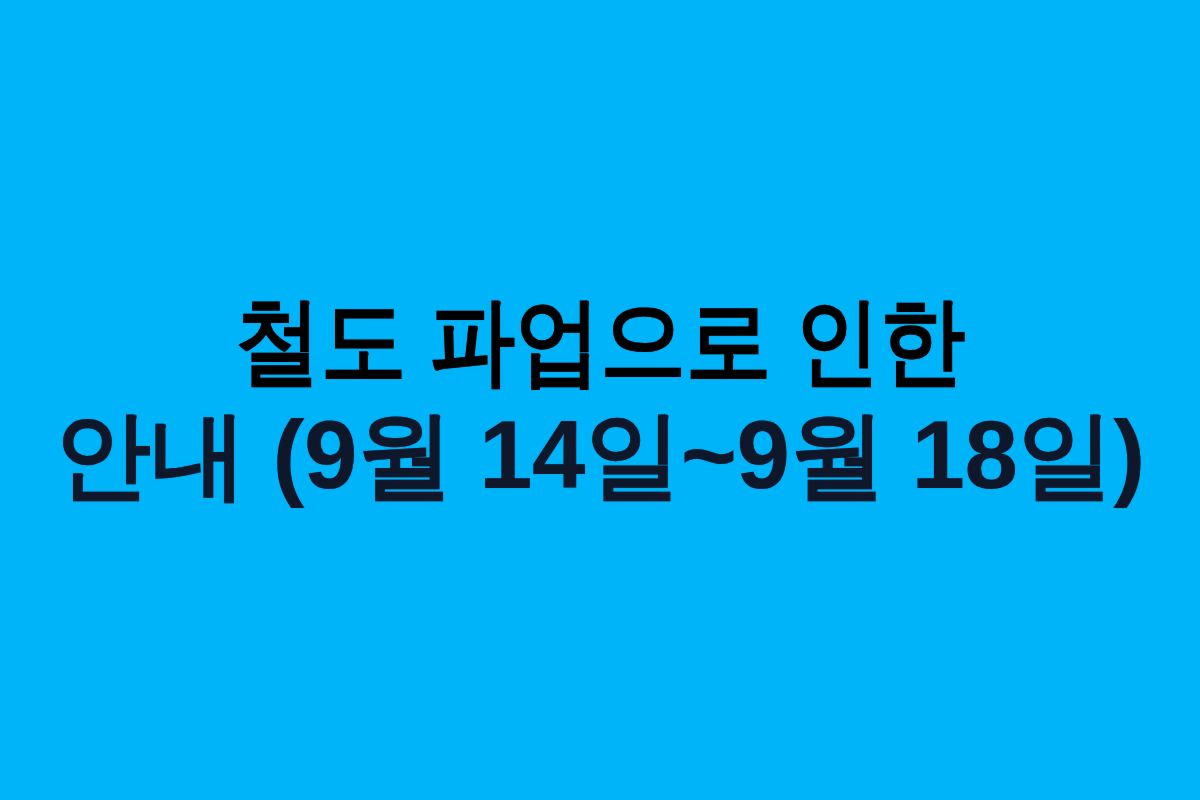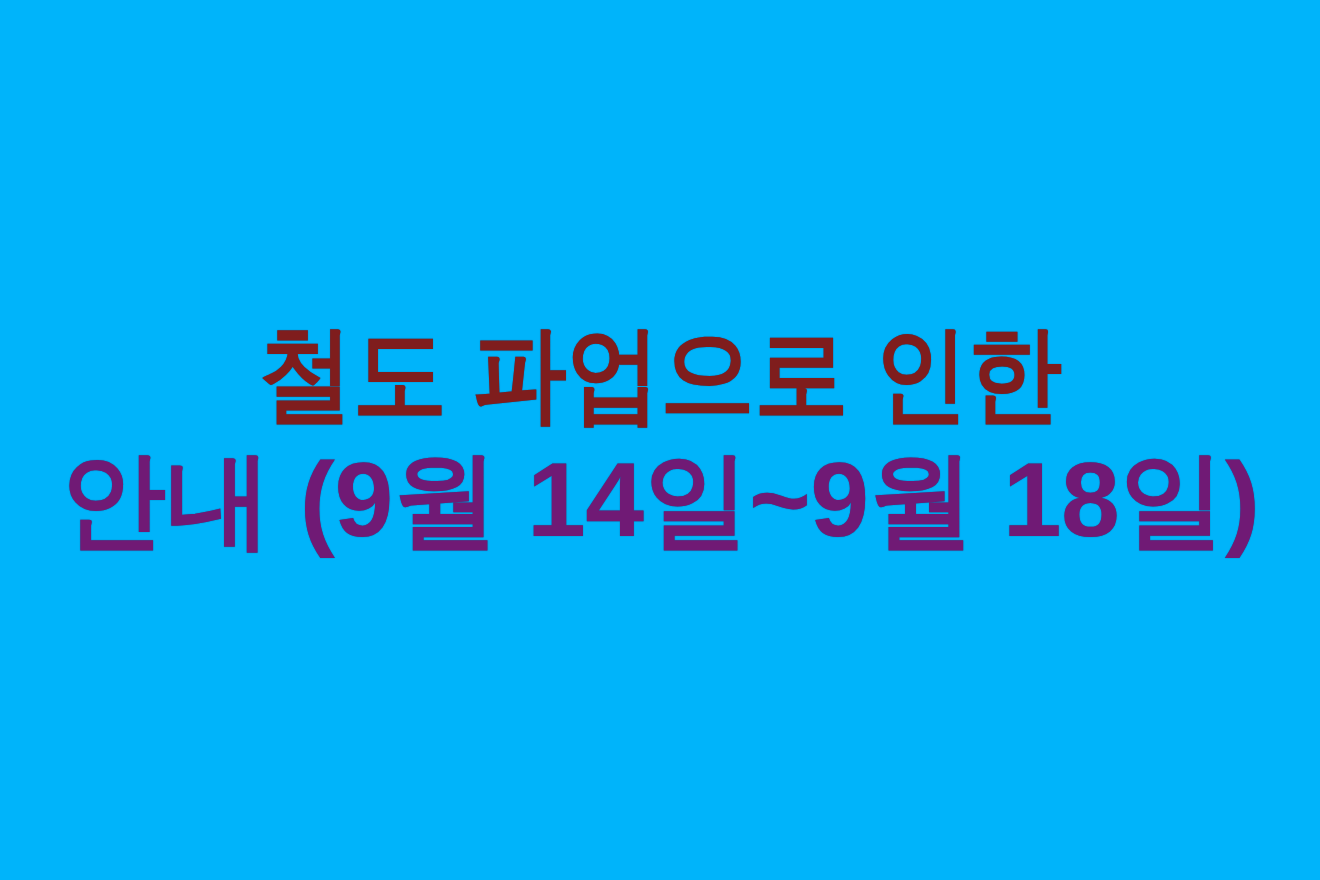--- a/index.html
+++ b/index.html
@@ -77,19 +77,19 @@
   .fit-2 { display: inline-block; transform: scaleX(0.99); transform-origin: center; }
   .fit-3 { display: inline-block; transform: scaleX(0.99); transform-origin: center; }
 </style>
 </head>
 <body>
 
 <div id="banner" style="background: rgb(0, 180, 250);">
 
   <div id="notice-block">
 
-    <div class="notice-line notice-line-1" style="color: #7f1d1d;"><span class="fit-1" style="transform: scaleX(0.894);">철도 파업으로 인한</span></div>
+    <div class="notice-line notice-line-1" style="color: #000000;"><span class="fit-1" style="transform: scaleX(0.894);">철도 파업으로 인한</span></div>
 
 
-    <div class="notice-line notice-line-3" style="color: #701a75;"><span class="fit-3" style="transform: scaleX(1.0021);">안내 (9월 14일~9월 18일)</span></div>
+    <div class="notice-line notice-line-3" style="color: #0f172a;"><span class="fit-3" style="transform: scaleX(1.0021);">안내 (9월 14일~9월 18일)</span></div>
 
   </div>
 </div>
 
 </body></html>

